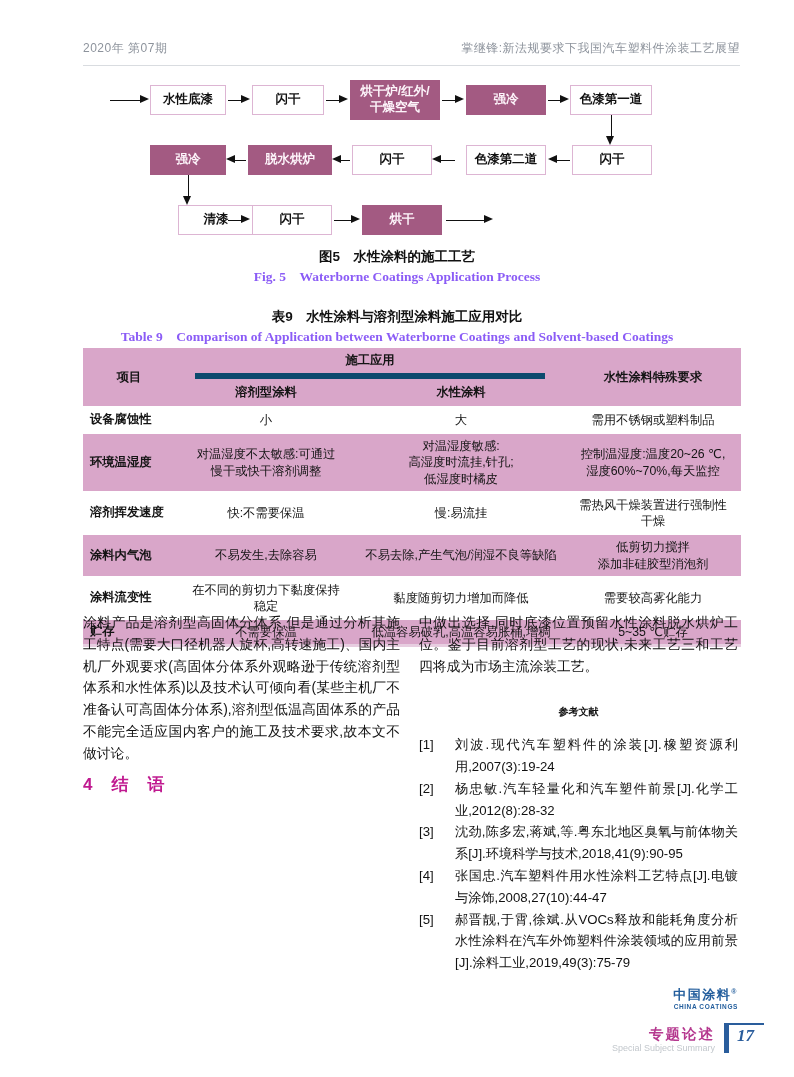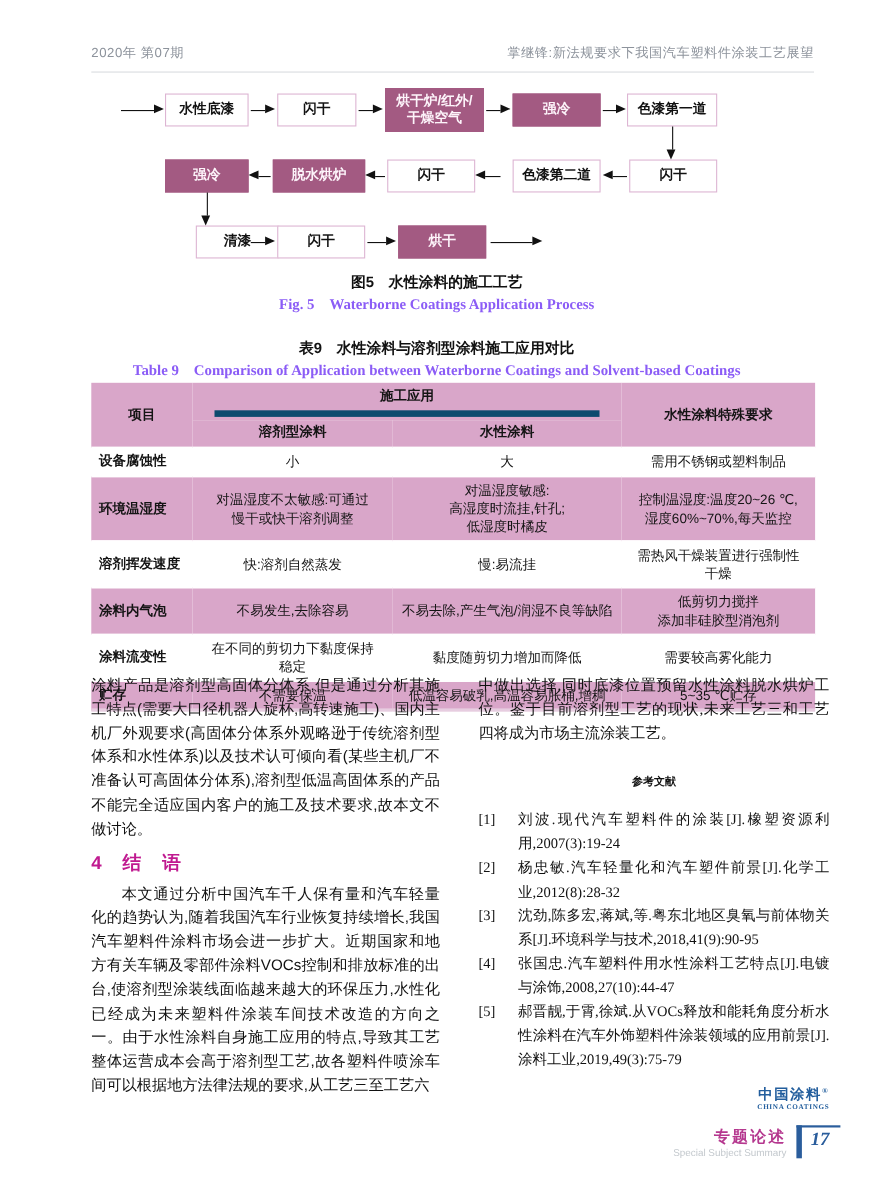--- a/index.html
+++ b/index.html
@@ -93,21 +93,21 @@
   table.cmp tbody th {
     font-weight:bold; text-align:left; padding:4px 4px 4px 7px; line-height:1.3;
   }
   table.cmp tbody td {
     text-align:center; padding:4px 6px; line-height:1.32; white-space:pre-line;
   }
 
   
   .col { position:absolute; top:612px; font-size:13.8px; line-height:21.8px; text-align:justify; color:#111; }
   .col-left  { left:83px;  width:317px; }
-  .col-right { left:435px; width:319px;font-family:Liberation Serif, serif; }
+  .col-right { left:419px; width:319px; }
   .indent { text-indent:2em; }
   .sec-heading {
     color:#c01a90; font-weight:bold; font-size:17px; letter-spacing:1px;
     margin:9px 0 6px; line-height:1.3; text-align:left;
   }
   .refs-heading { text-align:center; font-weight:bold; font-size:10px; margin:24px 0 11px; }
   .ref { display:flex; font-size:13.2px; line-height:21.8px; }
   .ref-no { width:36px; flex:none; }
   .ref-text { flex:1; text-align:justify; }
 
@@ -211,21 +211,21 @@
         <td>对温湿度不太敏感:可通过
 慢干或快干溶剂调整</td>
         <td>对温湿度敏感:
 高湿度时流挂,针孔;
 低湿度时橘皮</td>
         <td>控制温湿度:温度20~26 ℃,
 湿度60%~70%,每天监控</td>
       </tr>
       <tr>
         <th>溶剂挥发速度</th>
-        <td>快:溶剂自然蒸发</td>
+        <td>快:不需要保温</td>
         <td>慢:易流挂</td>
         <td>需热风干燥装置进行强制性
 干燥</td>
       </tr>
       <tr>
         <th>涂料内气泡</th>
         <td>不易发生,去除容易</td>
         <td>不易去除,产生气泡/润湿不良等缺陷</td>
         <td>低剪切力搅拌
 添加非硅胶型消泡剂</td>
@@ -242,21 +242,20 @@
         <td>不需要保温</td>
         <td>低温容易破乳,高温容易胀桶,增稠</td>
         <td>5~35 ℃贮存</td>
       </tr>
     </tbody>
   </table>
 
   <div class="col col-left">
     <p>涂料产品是溶剂型高固体分体系,但是通过分析其施工特点(需要大口径机器人旋杯,高转速施工)、国内主机厂外观要求(高固体分体系外观略逊于传统溶剂型体系和水性体系)以及技术认可倾向看(某些主机厂不准备认可高固体分体系),溶剂型低温高固体系的产品不能完全适应国内客户的施工及技术要求,故本文不做讨论。</p>
     <div class="sec-heading">4　结　语</div>
-    <p class="indent">本文通过分析中国汽车千人保有量和汽车轻量化的趋势认为,随着我国汽车行业恢复持续增长,我国汽车塑料件涂料市场会进一步扩大。近期国家和地方有关车辆及零部件涂料VOCs控制和排放标准的出台,使溶剂型涂装线面临越来越大的环保压力,水性化已经成为未来塑料件涂装车间技术改造的方向之一。由于水性涂料自身施工应用的特点,导致其工艺整体运营成本会高于溶剂型工艺,故各塑料件喷涂车间可以根据地方法律法规的要求,从工艺三至工艺六</p>
   </div>
 
   <div class="col col-right">
     <p>中做出选择,同时底漆位置预留水性涂料脱水烘炉工位。鉴于目前溶剂型工艺的现状,未来工艺三和工艺四将成为市场主流涂装工艺。</p>
     <div class="refs-heading">参考文献</div>
 
     <div class="ref">
       <span class="ref-no">[1]</span>
       <span class="ref-text">刘波.现代汽车塑料件的涂装[J].橡塑资源利用,2007(3):19-24</span>
     </div>

